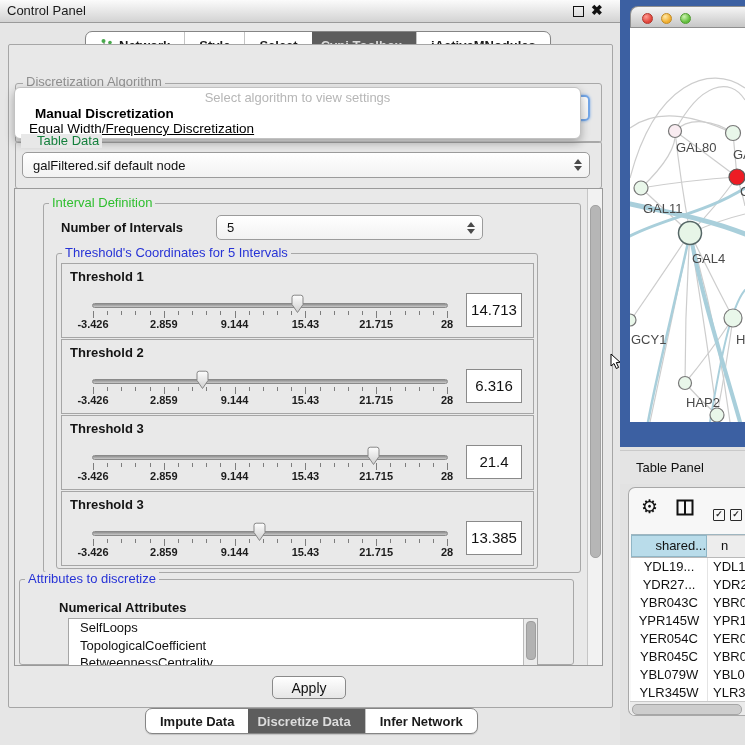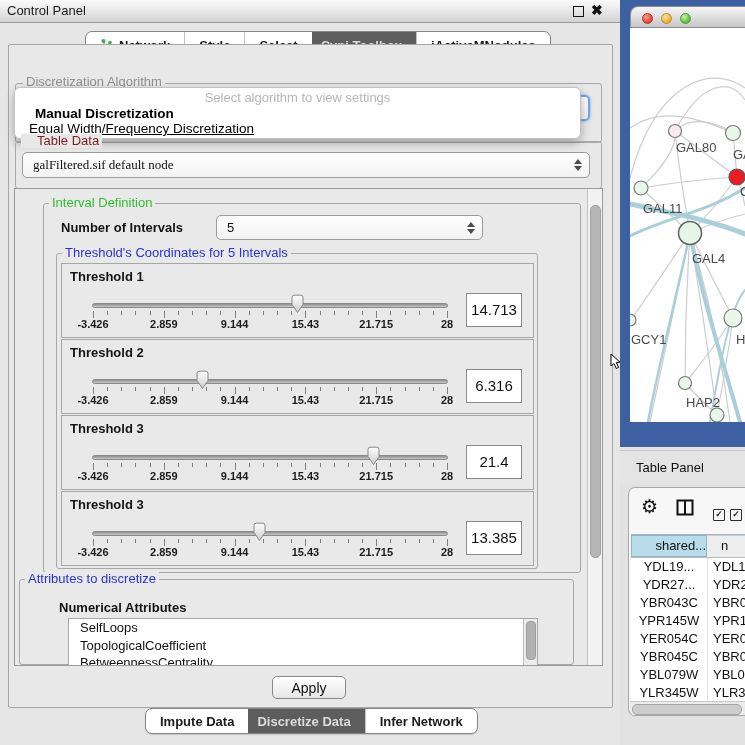--- a/index.html
+++ b/index.html
@@ -24,21 +24,21 @@
   .seg:first-child{border-left:none;}
   .seg.sel{background:#5d5d5d;color:#dcdcdc;border-left-color:#5d5d5d;padding-left:8px;}
   #top-tabs{left:85px;top:31px;height:26px;}
   #bottom-tabs{left:145px;top:708px;height:24px;}
 
   #outer-box{left:8px;top:44px;width:603px;height:662px;background:#e8e8e8;
     border:1px solid #a6a6a6;border-radius:2px;}
 
   .groupbox{position:absolute;border:1px solid #a8a8a8;border-radius:3px;}
   .grouptitle{position:absolute;font-size:13px;line-height:14px;background:#e8e8e8;padding:0 3px;}
-  .green{color:#2fbf2f;} .blue{color:#2733d6;} .dark{color:#7f1d1d;padding-left:16px;}
+  .green{color:#2fbf2f;} .blue{color:#2733d6;} .dark{color:#15803d;padding-left:16px;}
 
   .combo{position:absolute;background:linear-gradient(#ffffff,#f2f2f2);
     border:1px solid #9b9b9b;border-radius:5px;font-size:13px;color:#111;
     display:flex;align-items:center;padding:0 10px;box-sizing:border-box;}
   .combo.focus{border:2px solid #74a7e8;box-shadow:0 0 3px #74a7e8;}
   .stepper{position:absolute;right:7px;top:0;bottom:0;display:flex;flex-direction:column;
     justify-content:center;gap:2px;}
   .stepper i{width:0;height:0;border-left:4px solid transparent;border-right:4px solid transparent;}
   .stepper .up{border-bottom:5px solid #4a4a4a;}
   .stepper .dn{border-top:5px solid #4a4a4a;}
@@ -187,21 +187,21 @@
     </div>
 
     <div id="popup" class="abs" style="left:5px;top:42px;">
       <div class="hint">Select algorithm to view settings</div>
       <div class="opt1">Manual Discretization</div>
       <div class="opt2">Equal Width/Frequency Discretization</div>
     </div>
 
     <div class="groupbox" style="left:6px;top:96px;width:585px;height:46px;"></div>
     <span class="grouptitle dark" style="left:12px;top:89px;">Table Data</span>
-    <div class="combo" style="left:13px;top:107px;width:568px;height:26px;font-family:Liberation Serif, serif;">
+    <div class="combo" style="left:13px;top:107px;width:568px;height:26px;">
       <span>galFiltered.sif default node</span>
       <span class="stepper">
           <i class="up"></i>
           <i class="dn"></i>
         </span>
     </div>
   </div>
 
   <div id="inner-panel" class="abs">
 

